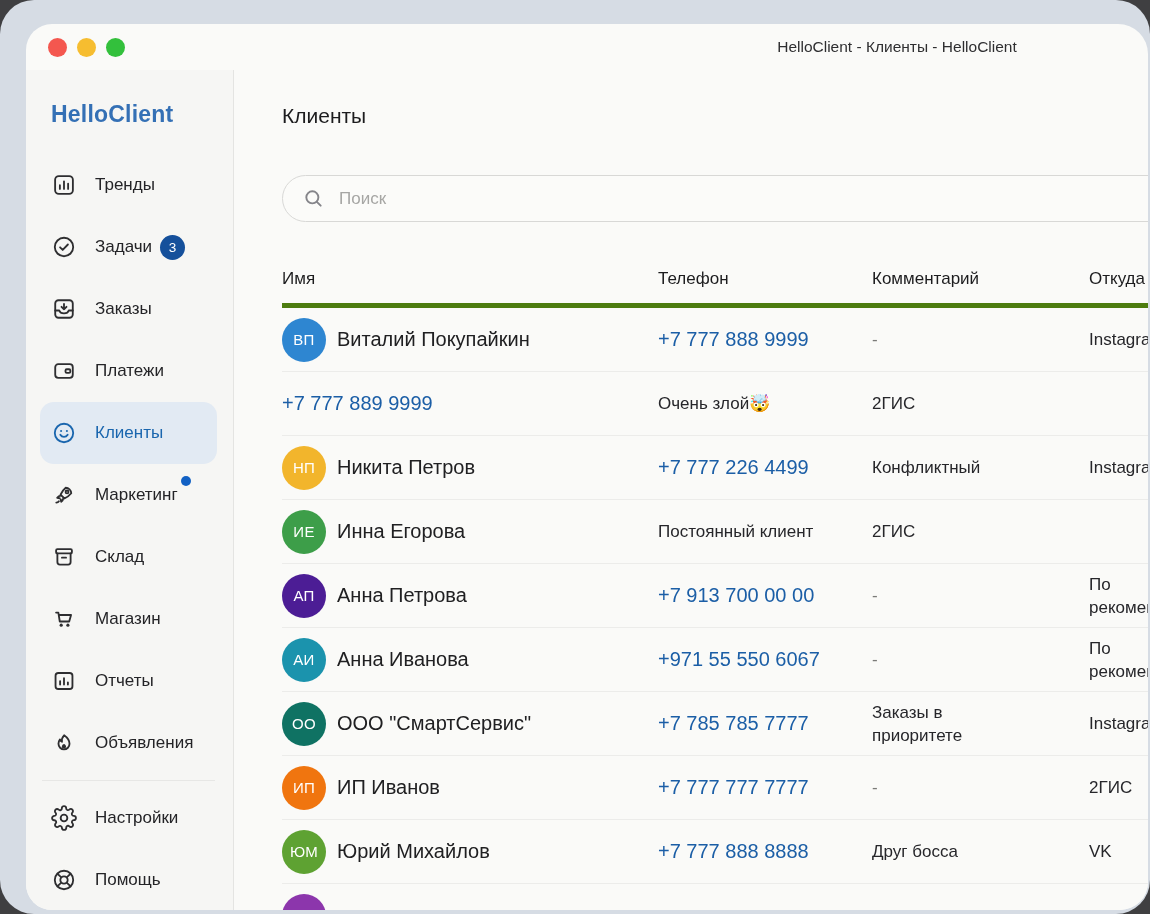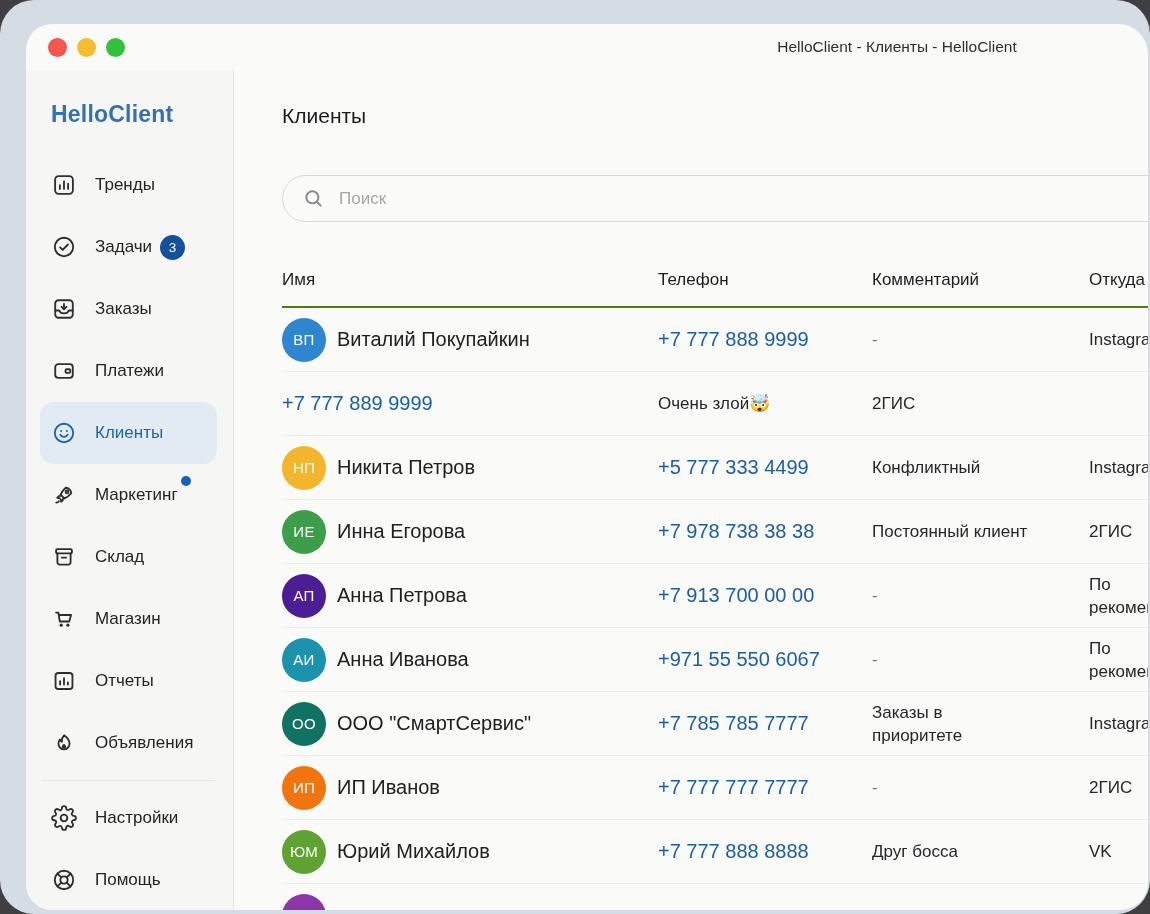--- a/index.html
+++ b/index.html
@@ -48,21 +48,21 @@
             display:flex; align-items:center; padding-left:19px; gap:14px; cursor:text; background:#fbfbf9; }
   .search-icon { width:23px; height:23px; flex:0 0 23px; }
   .search-icon svg { width:23px; height:23px; fill:none; stroke:#85858a; stroke-width:2;
                      stroke-linecap:round; display:block; }
   .search input { flex:1; border:none; outline:none; background:transparent; font-size:17px; color:#333;
                   font-family:inherit; }
   .search input::placeholder { color:#a6a6a4; }
 
   
   .thead, .row { display:grid; grid-template-columns:376px 214px 217px 120px; align-items:center; }
-  .thead { margin-top:32px; height:54px; border-bottom:2px solid #4d7c0f; }
+  .thead { margin-top:32px; height:54px; border-bottom:5px solid #4d7c0f; }
   .th { font-size:17px; color:#1c1c1e; white-space:nowrap; }
   .row { min-height:64px; border-bottom:1px solid #ececea; cursor:pointer; }
   .row.partial { border-bottom:none; }
   .name-cell { display:flex; align-items:center; gap:11px; }
   .avatar { width:44px; height:44px; border-radius:50%; color:#fff; display:flex; align-items:center;
             justify-content:center; font-size:15px; font-weight:500; flex:0 0 44px; letter-spacing:.3px; }
   .cname { font-size:20px; color:#202022; }
   .phone { font-size:20px; color:#1b5ea6; text-decoration:none; white-space:nowrap; cursor:pointer; }
   .comment { font-size:17px; color:#26262a; padding-right:55px; line-height:23px; }
   .comment.muted { color:#7a7a78; }
@@ -242,30 +242,29 @@
             <div class="row">
               <div class="cell"><a class="phone">+7 777 889 9999</a></div>
               <div class="cell comment">Очень злой🤯</div>
               <div class="cell source">2ГИС</div>
             </div>
             <div class="row">
               <div class="cell name-cell">
                 <span class="avatar" style="background:#f2b52c">НП</span>
                 <span class="cname">Никита Петров</span>
               </div>
-              <div class="cell"><a class="phone">+5 777 333 4499</a></div>
+              <div class="cell"><a class="phone">+7 777 226 4499</a></div>
               <div class="cell comment">Конфликтный</div>
               <div class="cell source">Instagram</div>
             </div>
             <div class="row">
               <div class="cell name-cell">
                 <span class="avatar" style="background:#3d9e49">ИЕ</span>
                 <span class="cname">Инна Егорова</span>
               </div>
-              <div class="cell"><a class="phone">+7 978 738 38 38</a></div>
               <div class="cell comment">Постоянный клиент</div>
               <div class="cell source">2ГИС</div>
             </div>
             <div class="row">
               <div class="cell name-cell">
                 <span class="avatar" style="background:#4c1d95">АП</span>
                 <span class="cname">Анна Петрова</span>
               </div>
               <div class="cell"><a class="phone">+7 913 700 00 00</a></div>
               <div class="cell comment muted">-</div>

